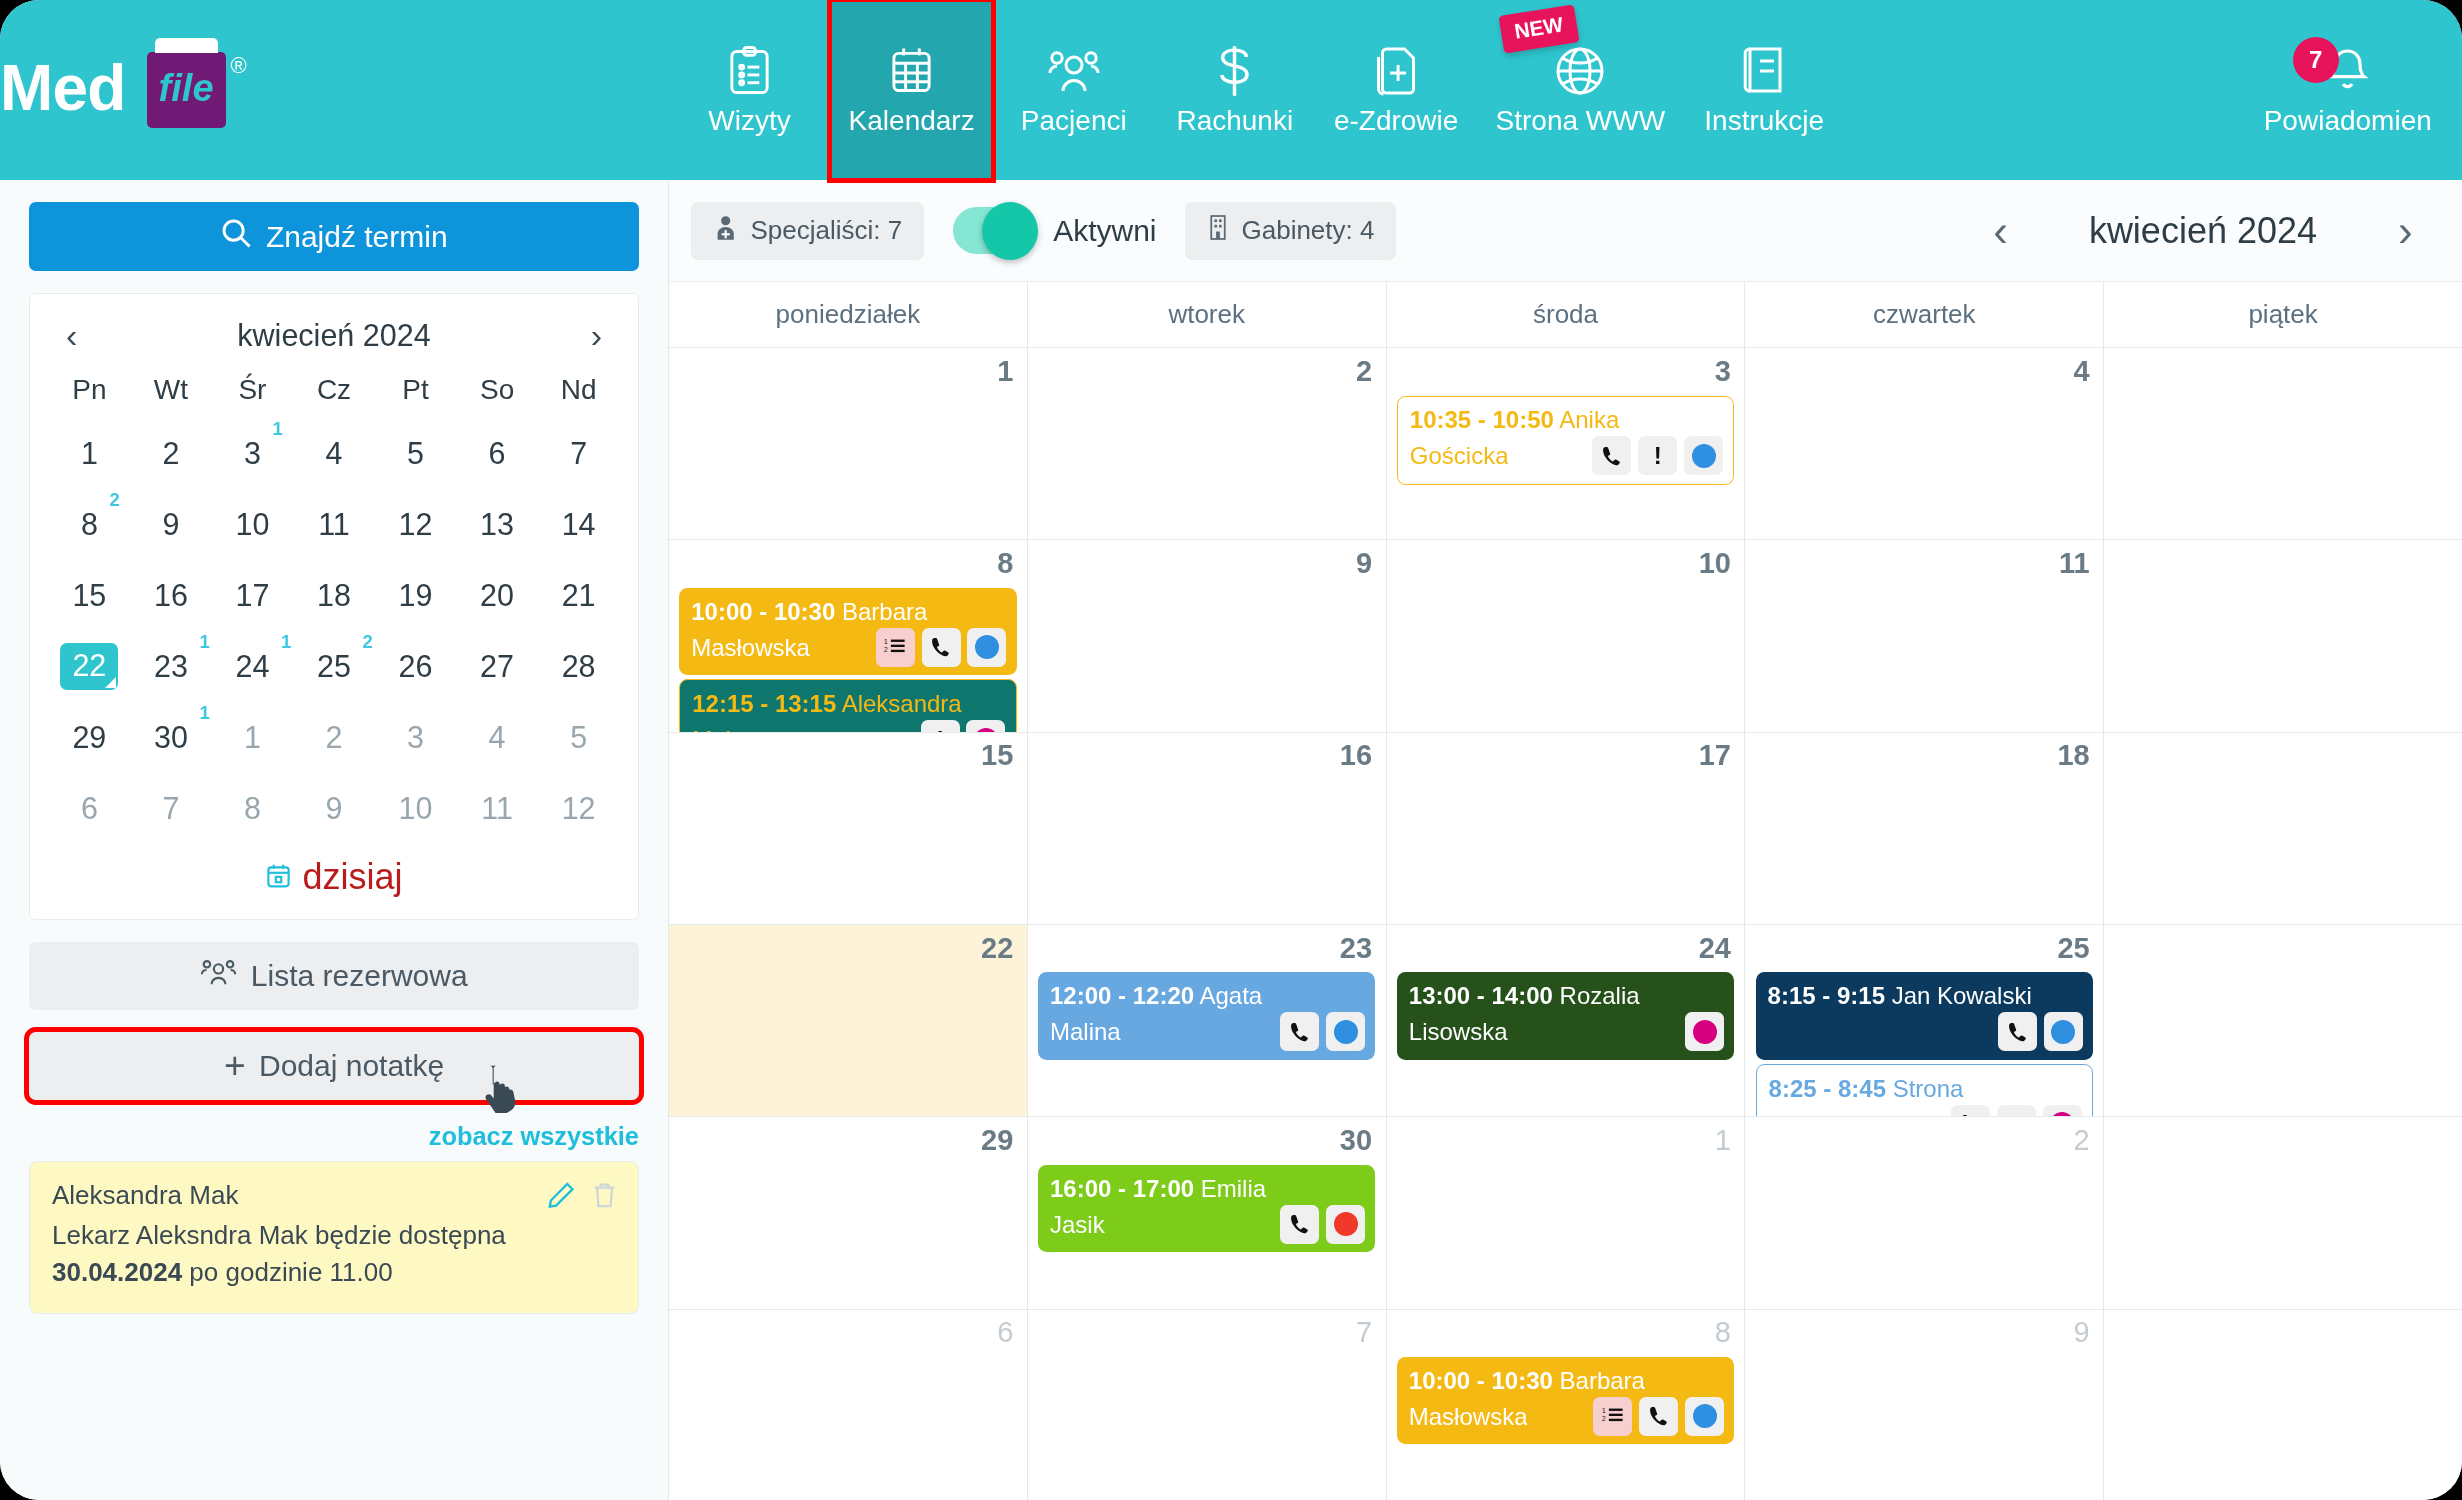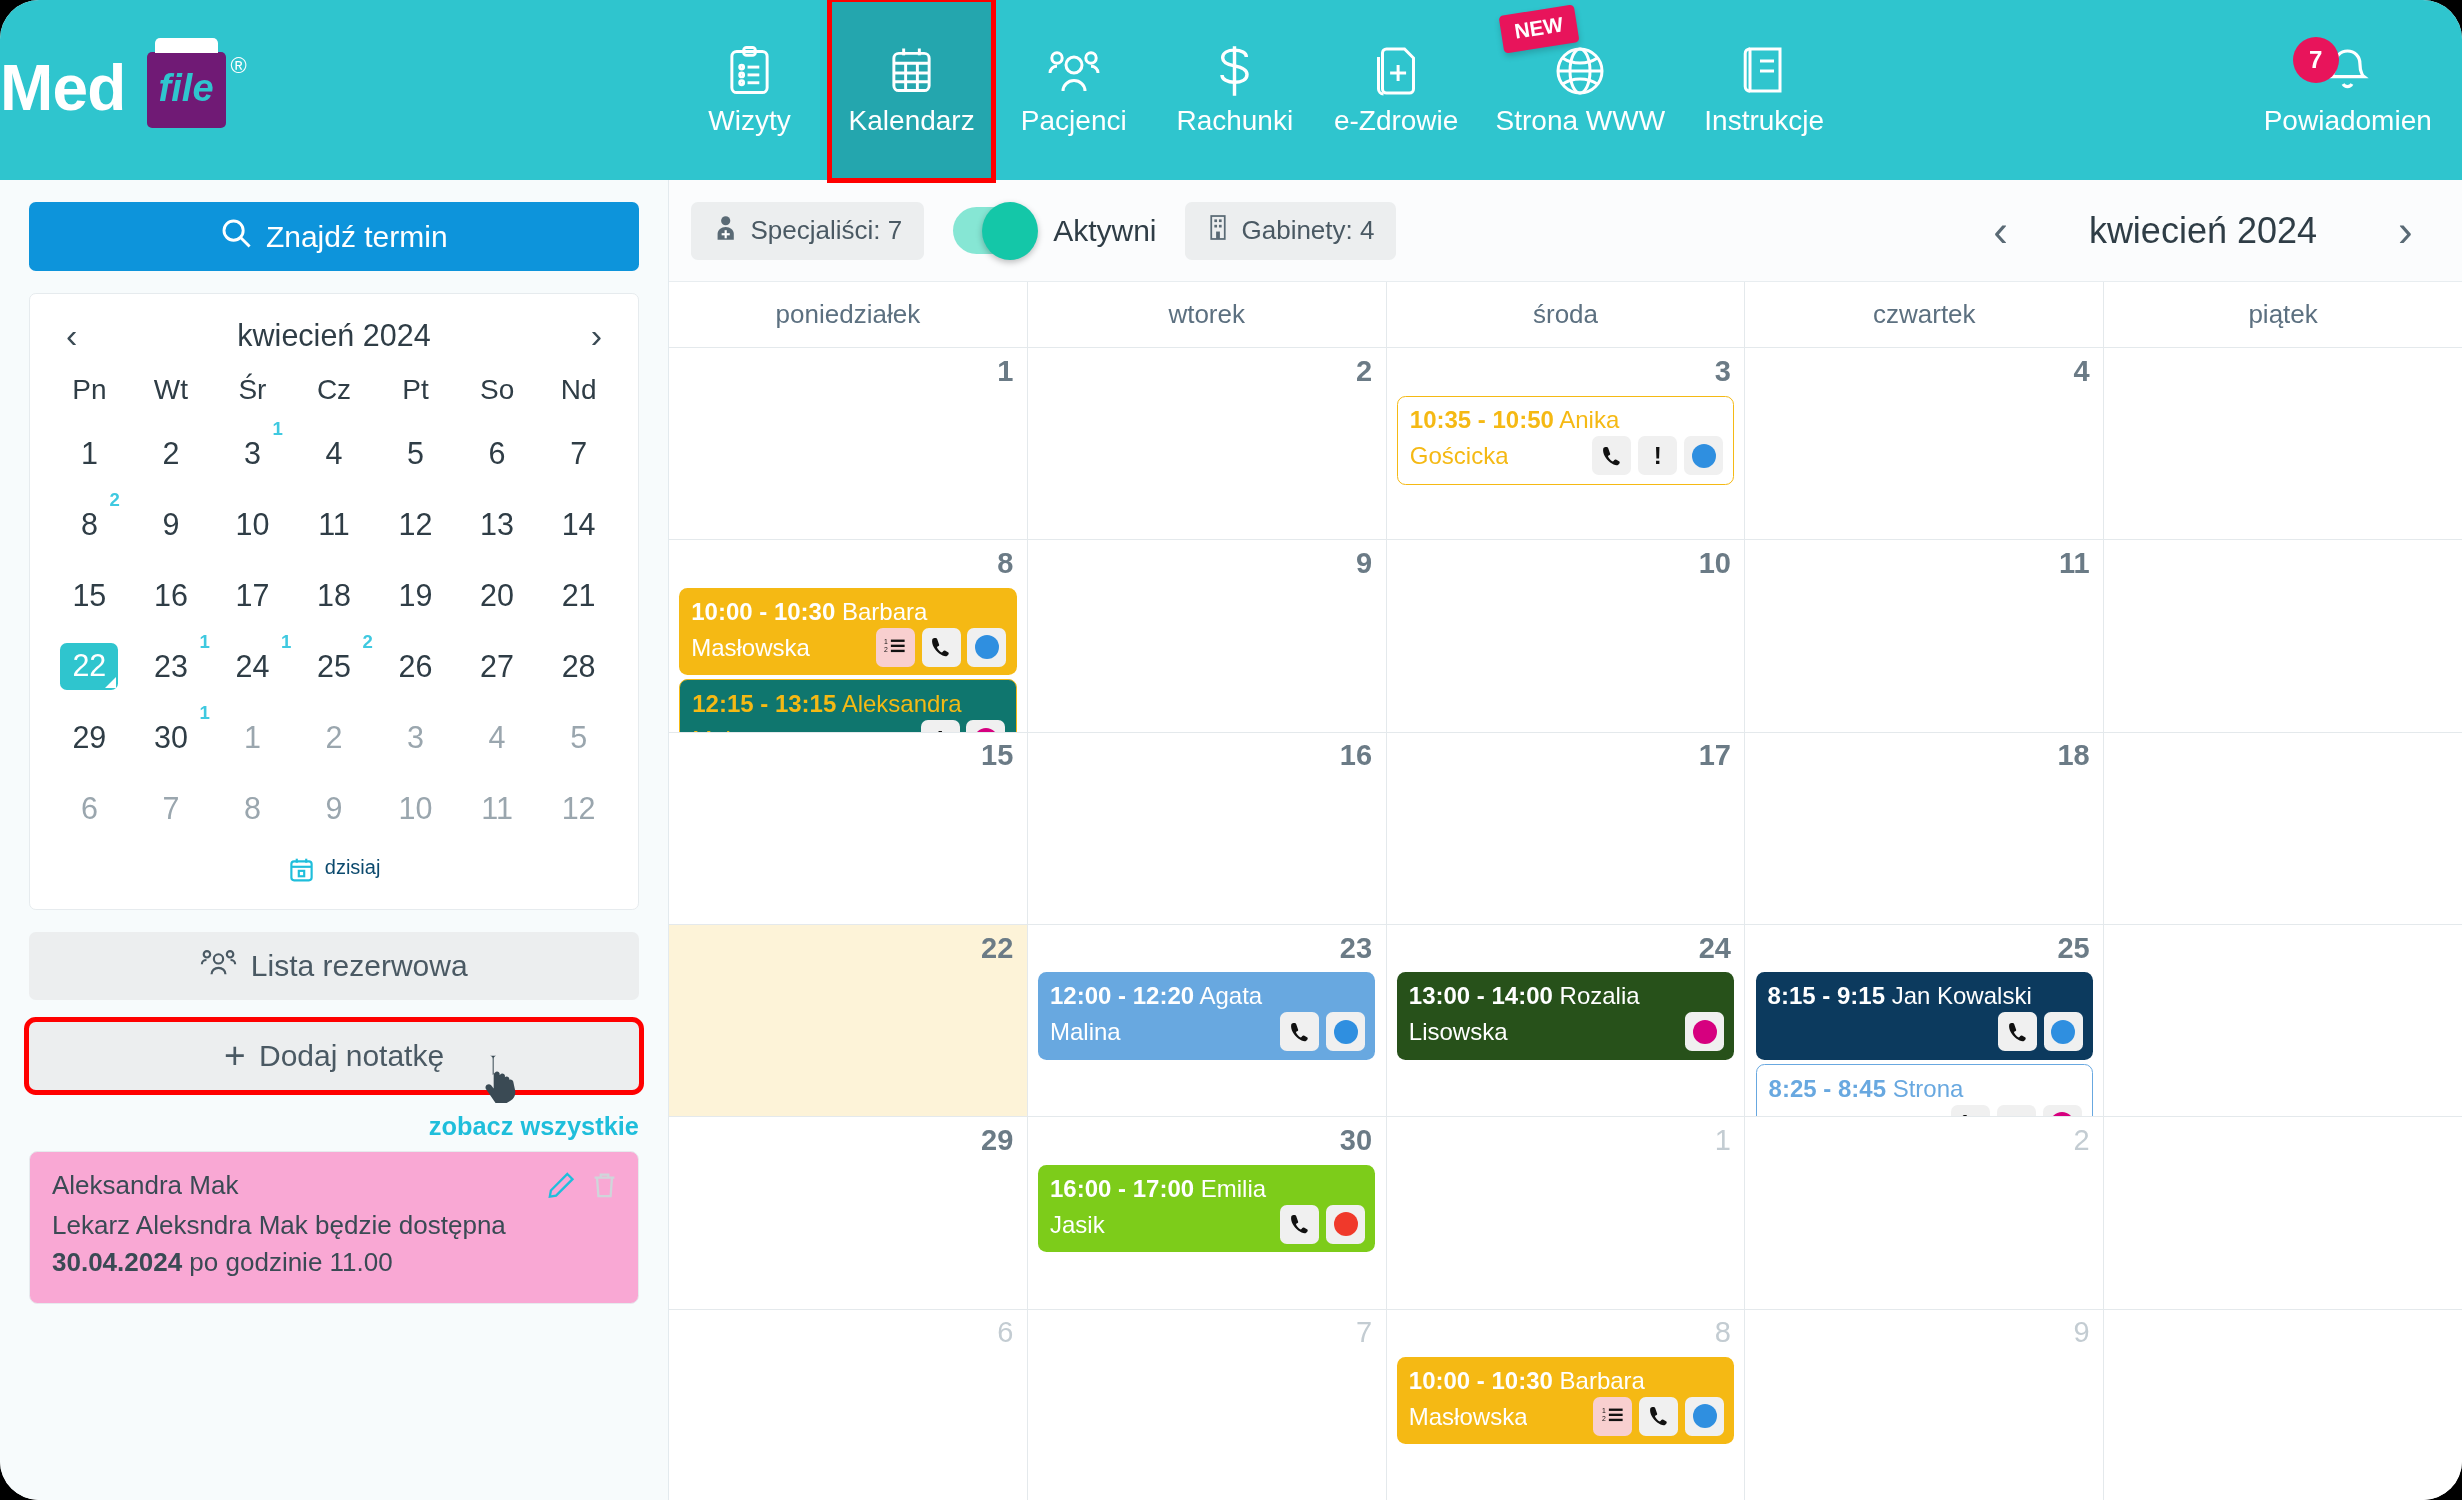--- a/index.html
+++ b/index.html
@@ -145,40 +145,40 @@
     padding: 5.1px 12px 6.8px 12px;
     position: relative;
   }
   .mc-cell.sel .num::after {
     content: ""; position: absolute; right: 2.5px; bottom: 2.5px;
     border-left: 11px solid transparent;
     border-bottom: 11px solid #fff;
   }
   .mc-today {
     display: flex; align-items: flex-start; justify-content: center; gap: 10.2px;
-    color: #0c4a6e; font-size: 20px; padding: 12px 0 8.5px 0; cursor: pointer;
+    color: #b91c1c; font-size: 36px; padding: 12px 0 8.5px 0; cursor: pointer;
   }
   .side-btn {
     margin-top: 22px; width: 100%; height: 68px;
     background: #eceeef; border: none; border-radius: 6.8px;
     color: #4a5963; font-size: 30px; font-family: inherit;
     display: flex; align-items: center; justify-content: center; gap: 13.5px;
     cursor: pointer;
   }
   .side-btn.highlight { outline: 5.1px solid #ff0000; outline-offset: 0px; position: relative; }
   .cursor-hand {
     position: absolute; right: 112px; bottom: -22px;
     font-size: 37px; color: #2f3d46; pointer-events: none;
   }
   .seeall {
     text-align: right; color: #1fbedb; font-size: 25.4px;
     font-weight: 700; margin-top: 22px; cursor: pointer;
   }
   .notecard {
-    margin-top: 10.2px; background: #f9a8d4;
+    margin-top: 10.2px; background: #fef9c3;
     border: 0.8px solid #e6ebee; border-radius: 8.5px;
     padding: 18.6px 22px 22px 22px;
     position: relative;
   }
   .note-title { font-size: 26px; color: #3a4a54; margin-bottom: 5.1px; }
   .note-body { font-size: 26px; color: #3a4a54; line-height: 37px; }
   .note-body b { font-weight: 700; }
   .note-actions { position: absolute; right: 18.6px; top: 18.6px; display: flex; gap: 13.5px; }
   .note-actions span { cursor: pointer; }
 

